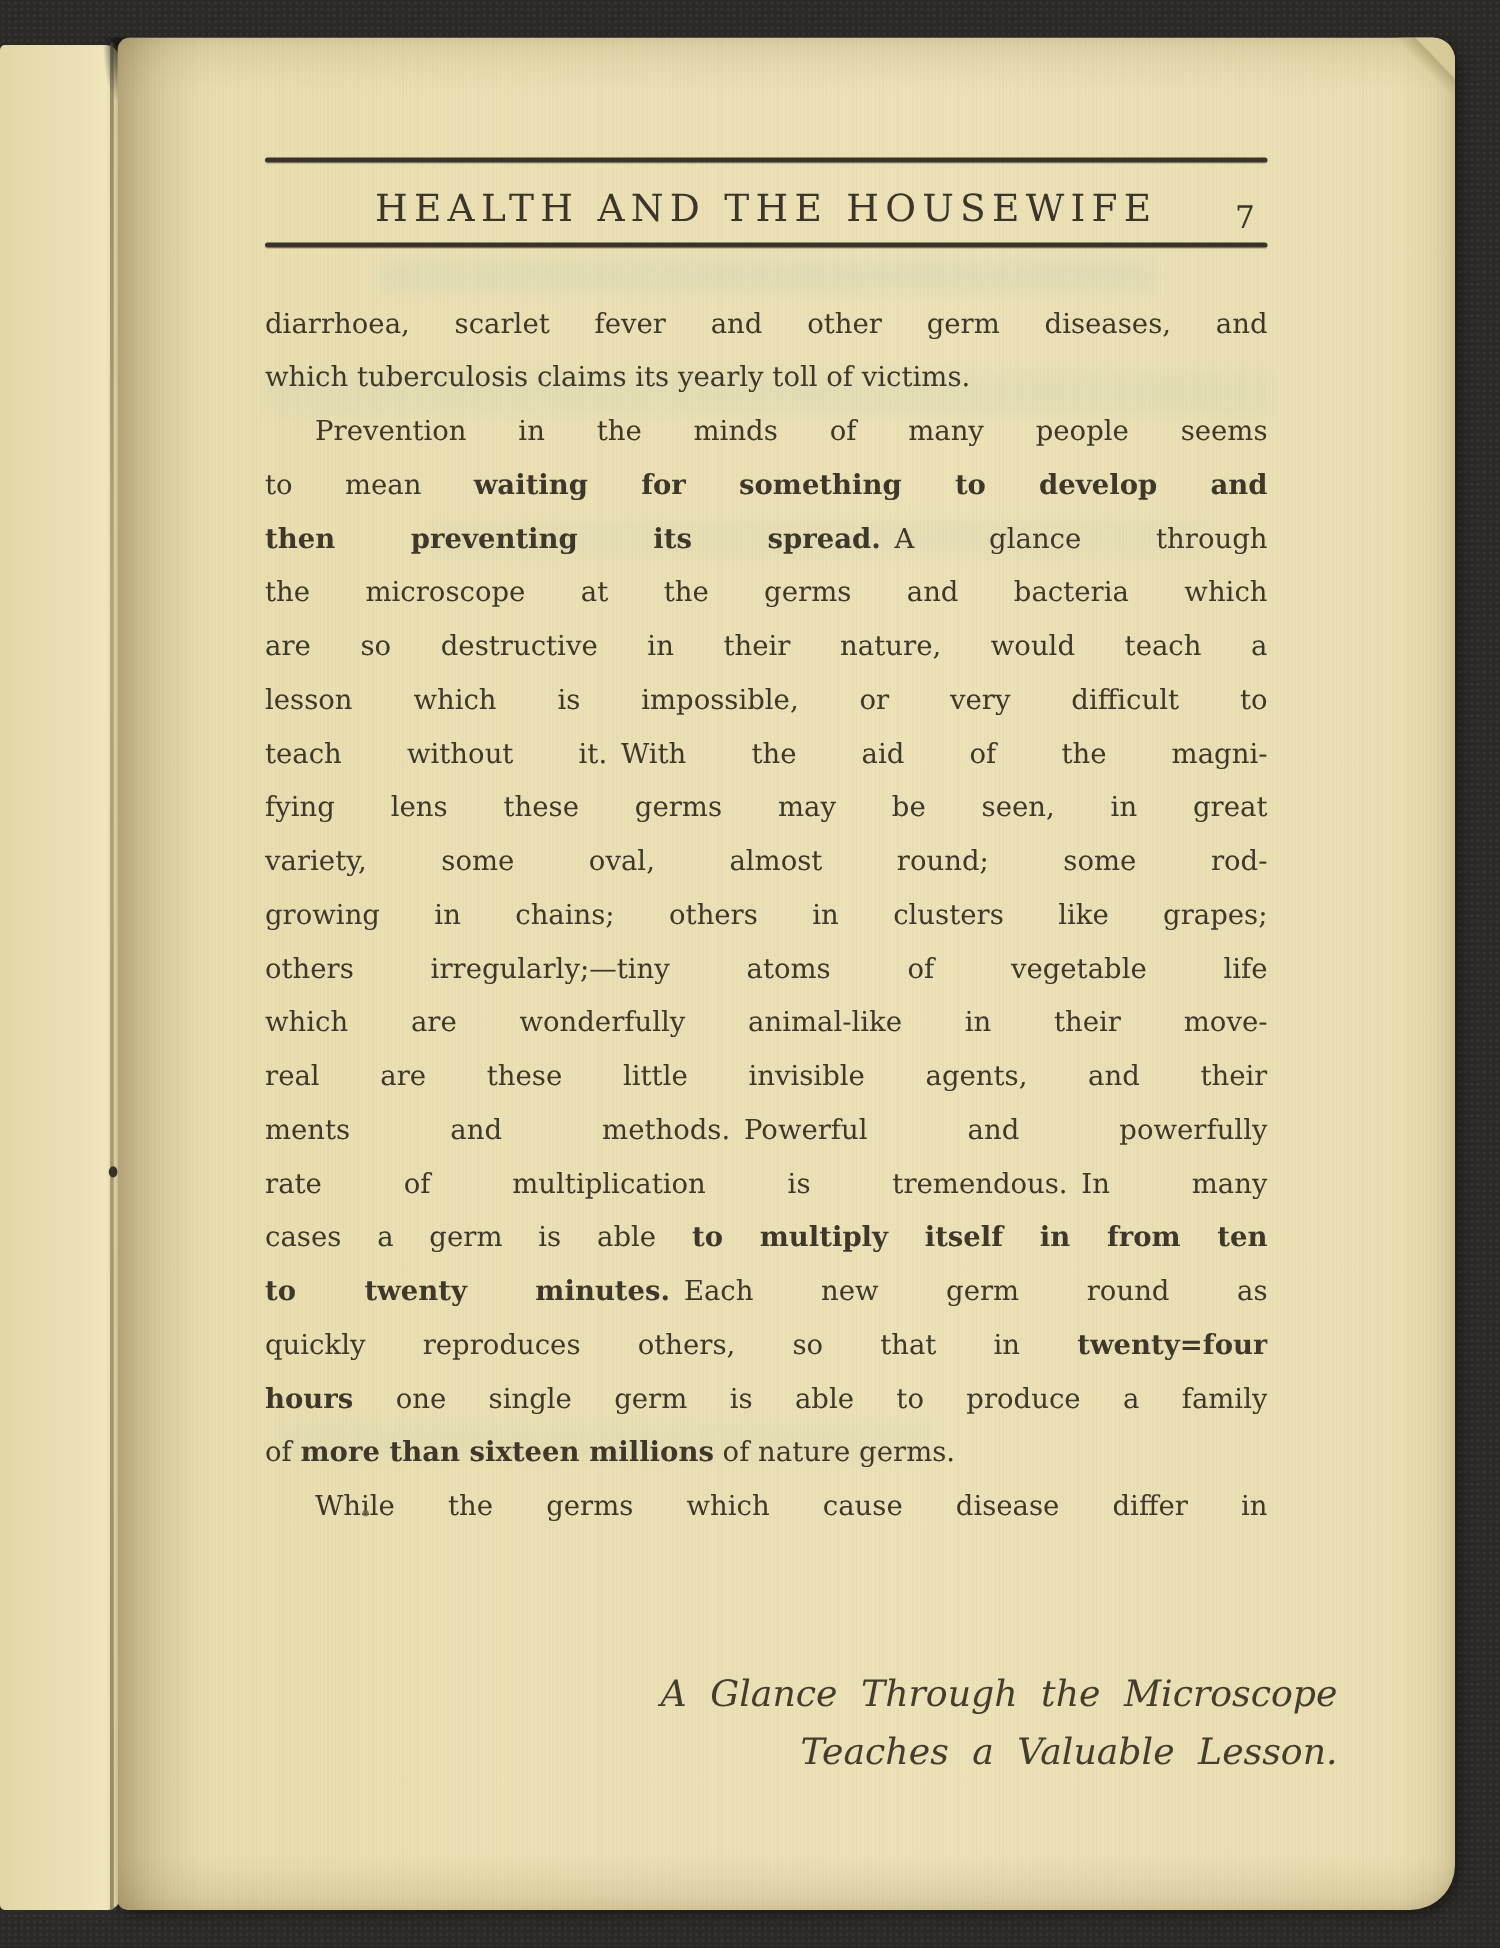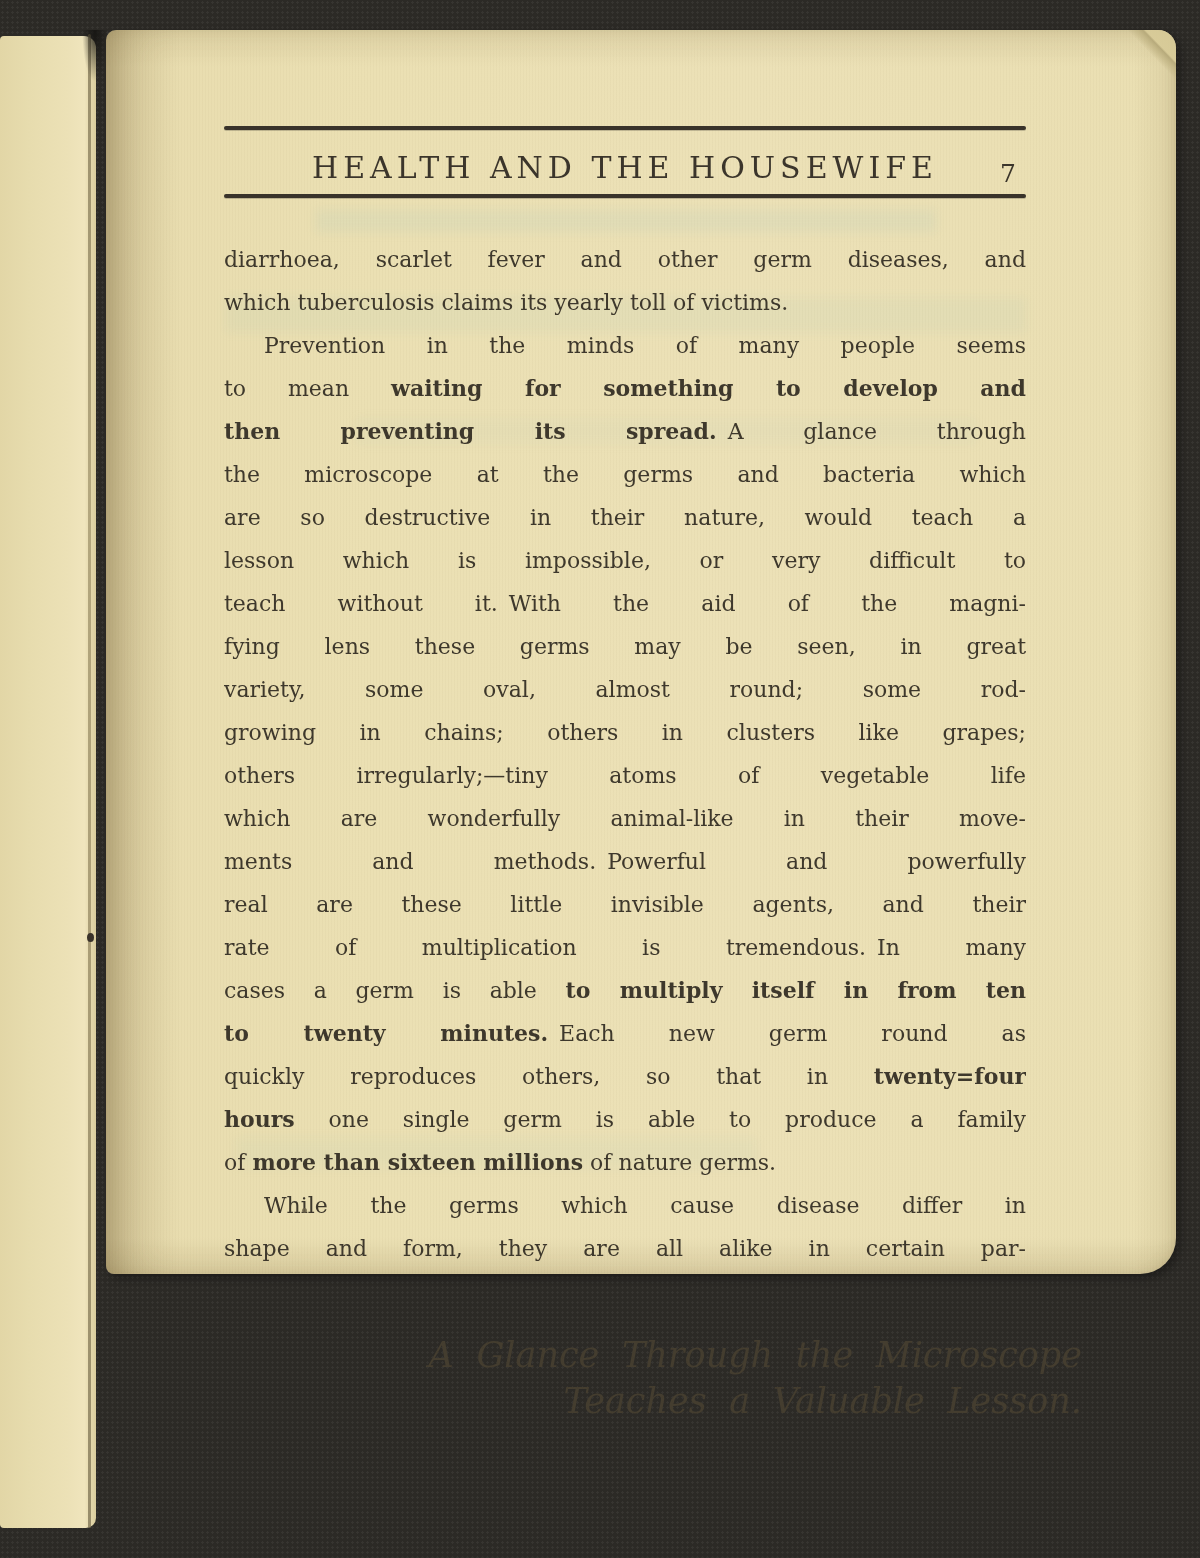--- a/index.html
+++ b/index.html
@@ -42,33 +42,32 @@
   }
   .margin-dot {
     position: absolute;
     left: 196px; top: 1178px; width: 5px; height: 5px;
     background: #6b6149; border-radius: 50%;
     opacity: .8;
   }
   
   .page {
     position: absolute;
-    left: 94px; top: 30px; width: 1070px; height: 1244px;
+    left: 94px; top: 30px; width: 1070px; height: 1498px;
     background:
       linear-gradient(90deg, rgba(120,100,55,0.20) 0%, rgba(120,100,55,0.0) 7%),
       linear-gradient(270deg, rgba(120,100,55,0.12) 0%, rgba(120,100,55,0.0) 4%),
       linear-gradient(180deg, rgba(120,100,55,0.10) 0%, rgba(120,100,55,0.0) 3%, rgba(120,100,55,0.0) 97%, rgba(120,100,55,0.14) 100%),
       repeating-linear-gradient(90deg, rgba(120,100,60,0.035) 0 1px, rgba(0,0,0,0) 1px 3px),
       linear-gradient(90deg, #e8dcae 0%, #ebe0b3 25%, #ece1b7 60%, #eadfb2 100%);
     border-radius: 10px 18px 36px 8px;
     box-shadow:
       inset 30px 0 48px -30px rgba(100,80,40,0.55),
       inset -8px 0 16px -10px rgba(120,100,60,0.35),
       4px 4px 10px rgba(0,0,0,0.35);
-    margin-left: 12px;
   }
   
   .dogear {
     position: absolute;
     top: 0; right: 0; width: 70px; height: 60px;
     border-radius: 0 18px 0 0;
     background: linear-gradient(226deg,
       #d8cb98 0%, #d8cb98 24%,
       #b4a778 26%, #c3b686 30%,
       rgba(236,225,183,0.0) 38%);
@@ -113,21 +112,21 @@
   }
   .line.just { text-align: justify; text-align-last: justify; text-justify: inter-word; }
   .line.indent { text-indent: 40px; }
   .seg.b { font-weight: 700; }
   
   .caption {
     position: absolute;
     right: 94px; top: 1302px; width: 720px;
     text-align: right;
     font-style: italic;
-    font-size: 35px;
+    font-size: 29px;
     color: #443d2f;
     word-spacing: 0.33em;
   }
   .cap-line { line-height: 46px; white-space: nowrap; }
 </style>
 </head>
 <body>
 
 <div id="stage">
 
@@ -161,30 +160,29 @@
         <div class="line just"><span class="seg b">then preventing its spread.</span><span class="seg"> A glance through</span></div>
         <div class="line just"><span class="seg">the microscope at the germs and bacteria which</span></div>
         <div class="line just"><span class="seg">are so destructive in their nature, would teach a</span></div>
         <div class="line just"><span class="seg">lesson which is impossible, or very difficult to</span></div>
         <div class="line just"><span class="seg">teach without it. With the aid of the magni-</span></div>
         <div class="line just"><span class="seg">fying lens these germs may be seen, in great</span></div>
         <div class="line just"><span class="seg">variety, some oval, almost round; some rod-</span></div>
         <div class="line just"><span class="seg">growing in chains; others in clusters like grapes;</span></div>
         <div class="line just"><span class="seg">others irregularly;—tiny atoms of vegetable life</span></div>
         <div class="line just"><span class="seg">which are wonderfully animal-like in their move-</span></div>
+        <div class="line just"><span class="seg">real are these little invisible agents, and their</span></div>
         <div class="line just"><span class="seg">ments and methods. Powerful and powerfully</span></div>
-        <div class="line just"><span class="seg">real are these little invisible agents, and their</span></div>
         <div class="line just"><span class="seg">rate of multiplication is tremendous. In many</span></div>
         <div class="line just"><span class="seg">cases a germ is able </span><span class="seg b">to multiply itself in from ten</span></div>
         <div class="line just"><span class="seg b">to twenty minutes.</span><span class="seg"> Each new germ round as</span></div>
         <div class="line just"><span class="seg">quickly reproduces others, so that in </span><span class="seg b">twenty=four</span></div>
         <div class="line just"><span class="seg b">hours</span><span class="seg"> one single germ is able to produce a family</span></div>
         <div class="line"><span class="seg">of </span><span class="seg b">more than sixteen millions</span><span class="seg"> of nature germs.</span></div>
         <div class="line just indent"><span class="seg">While the germs which cause disease differ in</span></div>
-        <div class="line just"><span class="seg">shape and form, they are all alike in certain par-</span></div>
       </div>
 
     <div class="caption">
         <div class="cap-line">A Glance Through the Microscope</div>
         <div class="cap-line">Teaches a Valuable Lesson.</div>
       </div>
 
     <div class="margin-dot"></div>
   </div>
 

